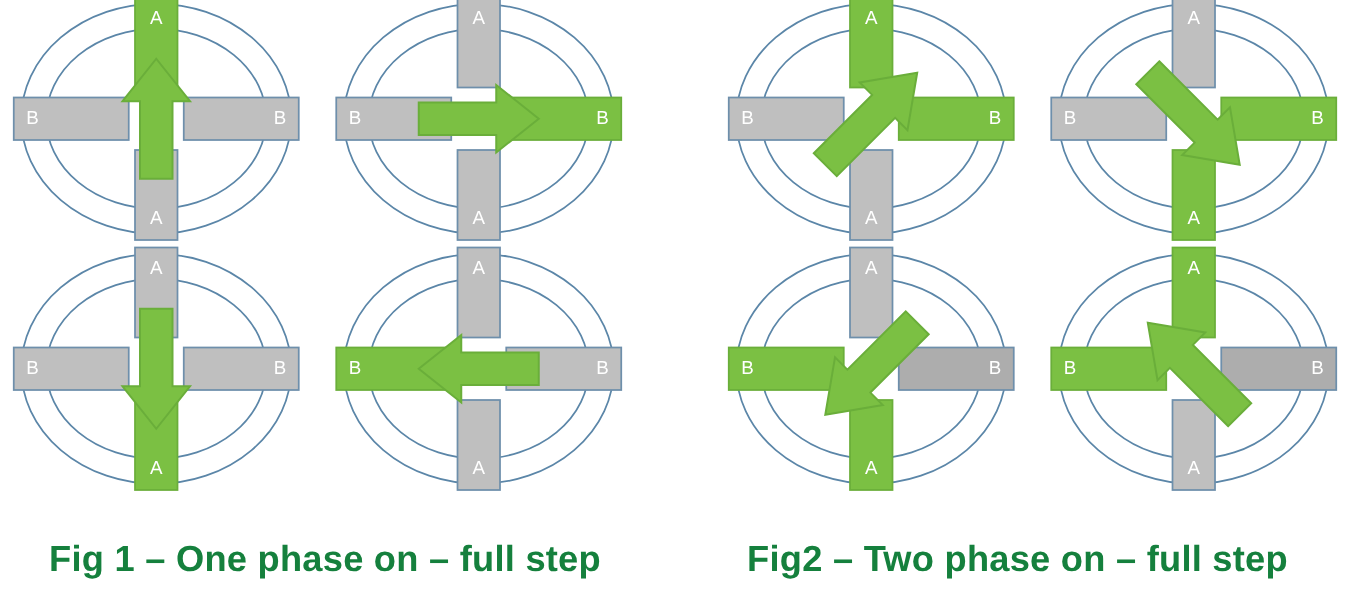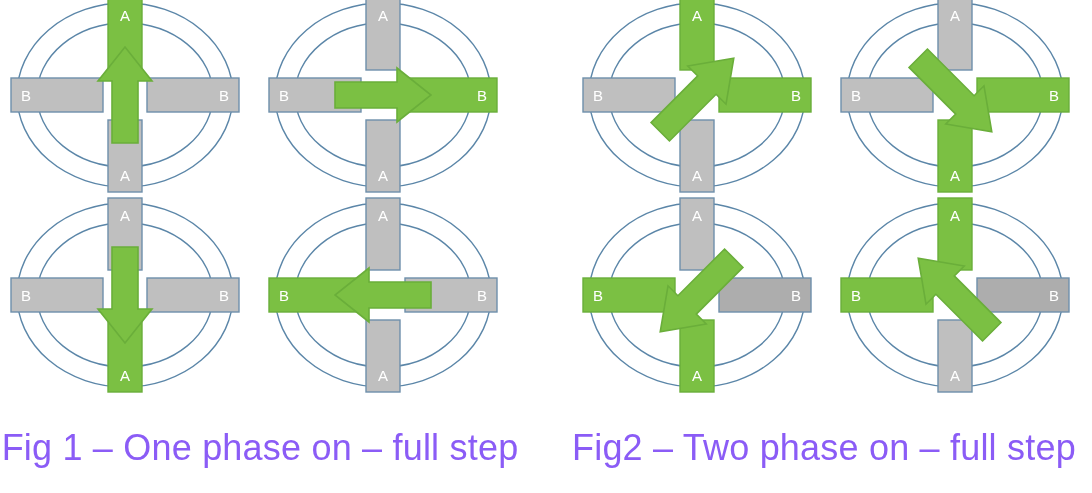--- a/index.html
+++ b/index.html
@@ -23,29 +23,29 @@
   .panel.c0{left:0;}
   .panel.c1{left:258px;}
 
   .panel svg{display:block;width:250px;height:195px;overflow:visible;}
 
   .caption{
     position:absolute;
     top:418px;
     height:60px;
     line-height:60px;
-    font-size:36px;
-    color:#8b5cf6;
+    font-size:29px;
+    color:#15803d;
     font-family:"Liberation Sans","DejaVu Sans",sans-serif;
-    font-weight:400;
+    font-weight:700;
     letter-spacing:0.2px;
     white-space:nowrap;
   }
   #caption-fig1{left:0;width:520px;text-align:center;}
-  #caption-fig2{left:572px;width:520px;text-align:left;}
+  #caption-fig2{left:554px;width:520px;text-align:center;}
 
   .pole-label{
     font-size:15px;
     fill:#ffffff;
     font-family:"Liberation Sans","DejaVu Sans",sans-serif;
     dominant-baseline:central;
   }
 </style>
 </head>
 <body>

